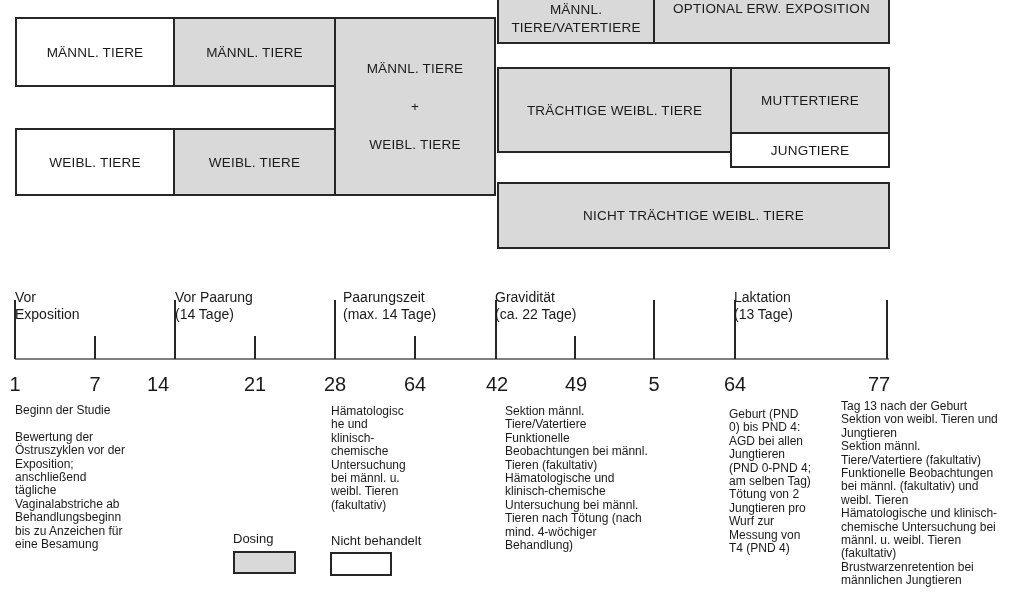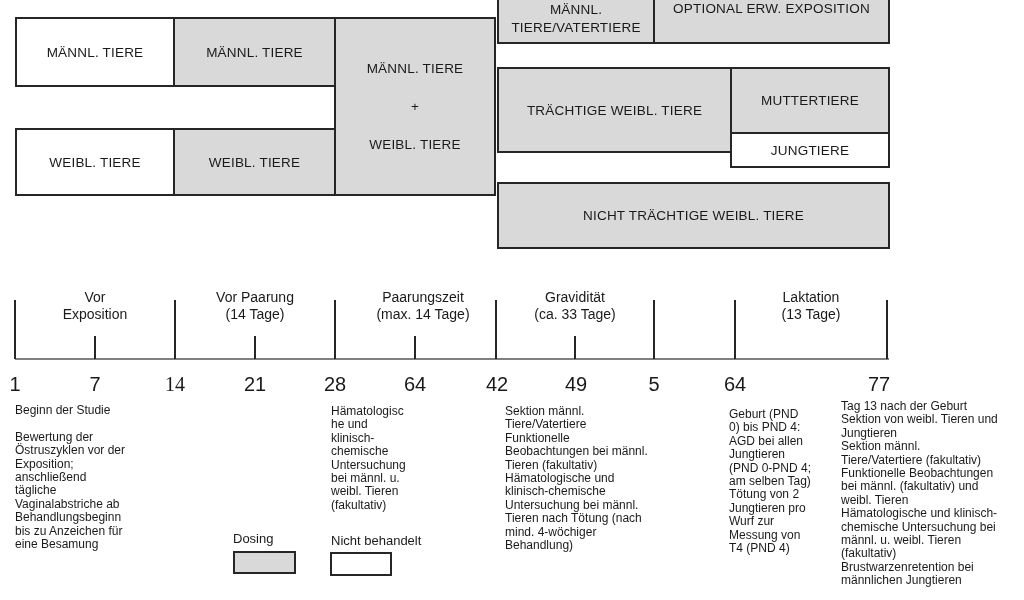--- a/index.html
+++ b/index.html
@@ -14,21 +14,21 @@
     display:flex;align-items:center;justify-content:center;
     text-align:center;font-size:13.5px;line-height:17px;
     white-space:pre-line;letter-spacing:0.2px;
   }
   .gray{background:#d9d9d9;}
   .axis{position:absolute;left:15px;top:358px;width:874px;height:2px;background:#808080;}
   .tick{position:absolute;width:2px;background:#262626;}
   .tick.long{top:300px;height:59px;}
   .tick.short{top:336px;height:23px;}
   .phase{
-    position:absolute;top:289px;text-align:center;
+    position:absolute;top:289px;text-align:left;
     font-size:14px;line-height:17px;white-space:pre-line;
   }
   .day{position:absolute;top:373px;width:44px;text-align:center;font-size:20px;}
   .note{position:absolute;font-size:12px;line-height:13.4px;white-space:pre-line;}
   .legend-label{position:absolute;font-size:13px;}
   .swatch{position:absolute;box-sizing:border-box;border:2px solid #262626;background:#ffffff;}
   .swatch.gray{background:#d9d9d9;}
 </style>
 </head>
 <body>
@@ -68,27 +68,27 @@
     <div class="tick short" style="left:414px;"></div>
     <div class="tick short" style="left:574px;"></div>
 
     <div class="phase" style="left:15px;width:160px;">Vor
 Exposition</div>
     <div class="phase" style="left:175px;width:160px;">Vor Paarung
 (14 Tage)</div>
     <div class="phase" style="left:335px;width:160px;margin-left:8px;">Paarungszeit
 (max. 14 Tage)</div>
     <div class="phase" style="left:495px;width:160px;">Gravidität
-(ca. 33 Tage)</div>
+(ca. 22 Tage)</div>
     <div class="phase" style="left:734px;width:154px;">Laktation
 (13 Tage)</div>
 
     <div class="day" style="left:-7px;">1</div>
     <div class="day" style="left:73px;">7</div>
-    <div class="day" style="left:153px;font-family:Liberation Serif, serif;">14</div>
+    <div class="day" style="left:136px;">14</div>
     <div class="day" style="left:233px;">21</div>
     <div class="day" style="left:313px;">28</div>
     <div class="day" style="left:393px;">64</div>
     <div class="day" style="left:475px;">42</div>
     <div class="day" style="left:554px;">49</div>
     <div class="day" style="left:632px;">5</div>
     <div class="day" style="left:713px;">64</div>
     <div class="day" style="left:857px;">77</div>
   </div>
 

